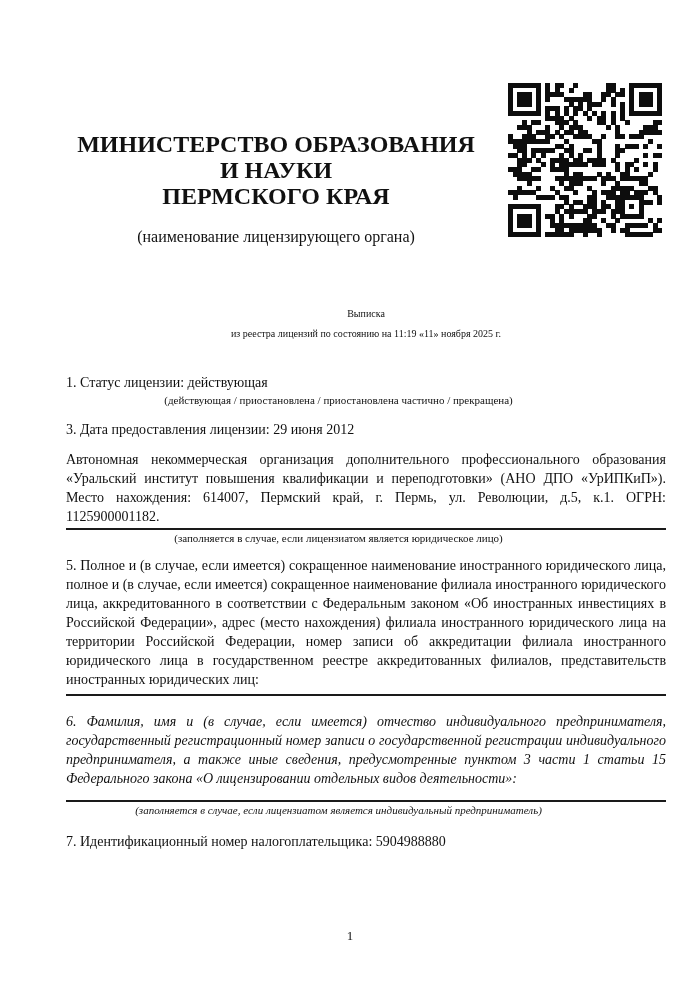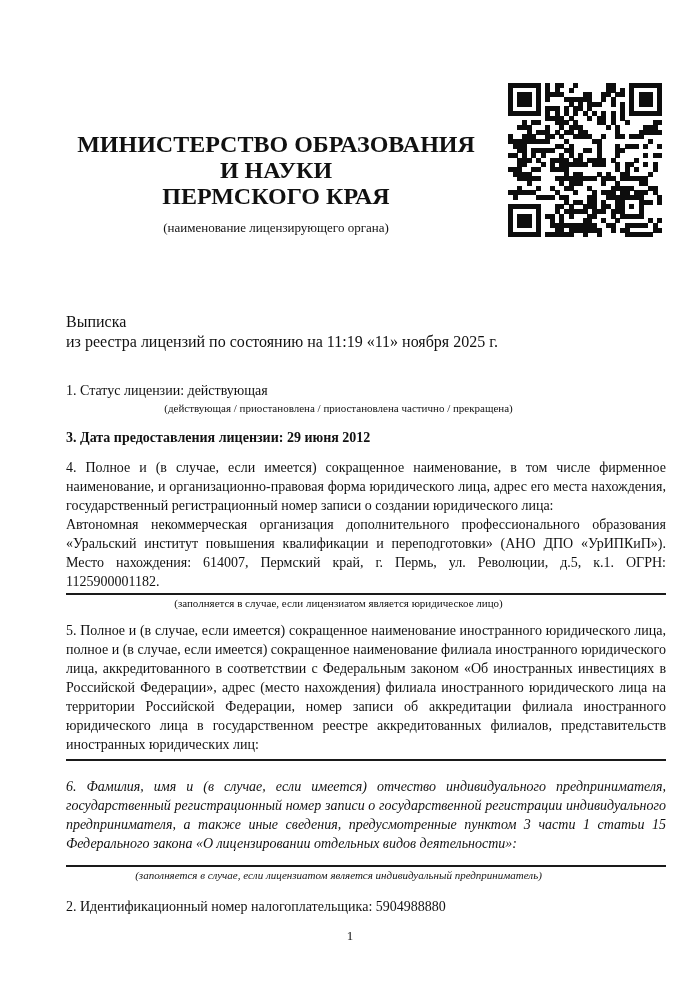--- a/index.html
+++ b/index.html
@@ -26,45 +26,45 @@
     left: 0; top: 131px;
     width: 420px;
     text-align: center;
   }
   .authority {
     font-weight: bold;
     font-size: 24px;
     line-height: 26px;
   }
   .authority-caption {
-    font-size: 13px;
+    font-size: 16px;
     line-height: 13px;
-    margin-top: 12px;
+    margin-top: 21px;
   }
   .qr {
     position: absolute;
     left: 442px; top: 83px;
     width: 154px; height: 154px;
   }
   .qr svg { display: block; width: 154px; height: 154px; fill: #0d0d0d; }
   
-  .title-block { text-align: left; margin-top: 12px; font-size: 16px; line-height: 19.5px; }
+  .title-block { text-align: center; margin-top: 4px; font-size: 10px; line-height: 19.5px; }
   
   .section p.body-text { text-align: justify; }
   .caption {
     font-size: 11px;
     line-height: 15px;
     text-align: center;
     padding-right: 55px;
     margin-top: 1px;
   }
   .rule { border-top: 2px solid #1a1a1a; height: 0; }
   .sec-status   { margin-top: 30px; }
   .sec-regnum   { margin-top: 17px; }
-  .sec-date     { margin-top: 12px; font-weight: bold; }
+  .sec-date     { margin-top: 12px; }
   .sec-legal    { margin-top: 11px; }
   .sec-legal .rule   { margin-top: 2px; }
   .sec-foreign  { margin-top: 10px; }
   .sec-foreign .rule { margin-top: 5px; }
   .sec-entrep   { margin-top: 16px; font-style: italic; }
   .sec-entrep .rule  { margin-top: 12px; }
   .sec-inn      { margin-top: 14px; }
   .page-number {
     position: absolute;
     left: 0; right: 0;
@@ -619,36 +619,35 @@
     <p class="line">1. Статус лицензии: действующая</p>
     <p class="caption">(действующая / приостановлена / приостановлена частично / прекращена)</p>
   </div>
 
 
   <div class="section sec-date">
     <p class="line">3. Дата предоставления лицензии: 29 июня 2012</p>
   </div>
 
   <div class="section sec-legal">
-    <p class="body-text">4. Полное и (в случае, если имеется) сокращенное наименование, в том числе фирменное наименование, и организационно-правовая форма юридического лица, адрес его места нахождения, государственный регистрационный номер записи о создании юридического лица:</p>
     <p class="body-text">Автономная некоммерческая организация дополнительного профессионального образования «Уральский институт повышения квалификации и переподготовки» (АНО ДПО «УрИПКиП»). Место нахождения: 614007, Пермский край, г. Пермь, ул. Революции, д.5, к.1. ОГРН: 1125900001182.</p>
     <div class="rule"></div>
     <p class="caption">(заполняется в случае, если лицензиатом является юридическое лицо)</p>
   </div>
 
   <div class="section sec-foreign">
     <p class="body-text">5. Полное и (в случае, если имеется) сокращенное наименование иностранного юридического лица, полное и (в случае, если имеется) сокращенное наименование филиала иностранного юридического лица, аккредитованного в соответствии с Федеральным законом «Об иностранных инвестициях в Российской Федерации», адрес (место нахождения) филиала иностранного юридического лица на территории Российской Федерации, номер записи об аккредитации филиала иностранного юридического лица в государственном реестре аккредитованных филиалов, представительств иностранных юридических лиц:</p>
     <div class="rule"></div>
   </div>
 
   <div class="section sec-entrep">
     <p class="body-text">6. Фамилия, имя и (в случае, если имеется) отчество индивидуального предпринимателя, государственный регистрационный номер записи о государственной регистрации индивидуального предпринимателя, а также иные сведения, предусмотренные пунктом 3 части 1 статьи 15 Федерального закона «О лицензировании отдельных видов деятельности»:</p>
     <div class="rule"></div>
     <p class="caption">(заполняется в случае, если лицензиатом является индивидуальный предприниматель)</p>
   </div>
 
   <div class="section sec-inn">
-    <p class="line">2. Идентификационный номер налогоплательщика: 5904988880</p>
+    <p class="line">7. Идентификационный номер налогоплательщика: 5904988880</p>
   </div>
 
 </div>
 
 <div class="page-number">1</div>
 
 </body></html>

